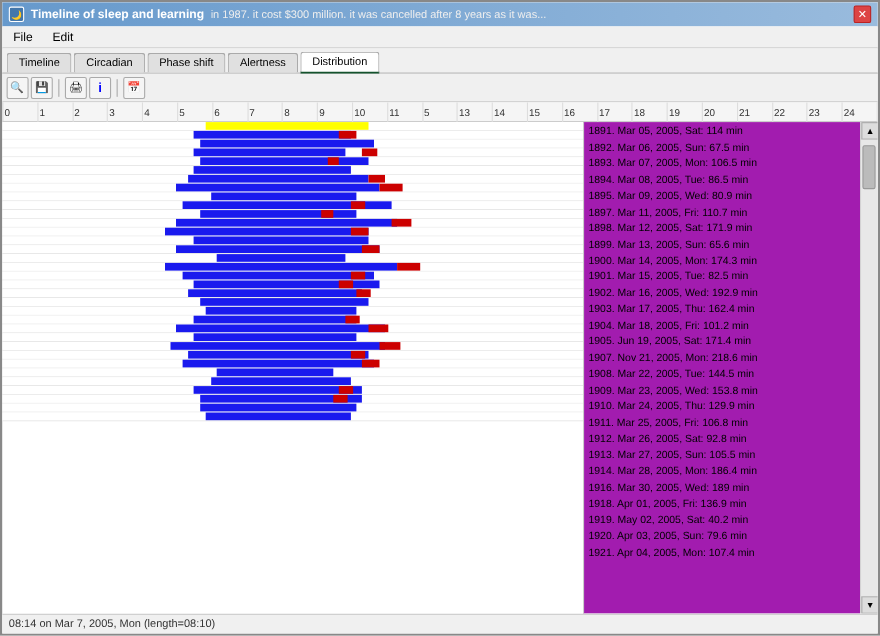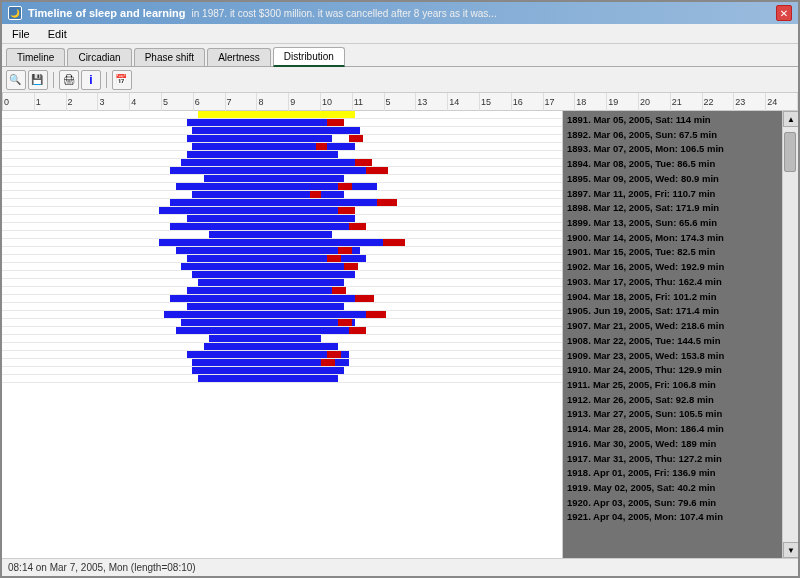--- a/index.html
+++ b/index.html
@@ -214,29 +214,28 @@
       position: absolute;
       height: 100%;
       top: 0;
     }
 
     .sleep-main { background: #1a1aee; }
     .sleep-nap  { background: #cc0000; }
     .sleep-highlight { background: #ffff00; }
 
     .sidebar-info {
-      width: 220px;
+      width: 252px;
       flex-shrink: 0;
       overflow-y: auto;
-      background: #737373;
+      background: #a21caf;
       border-left: 1px solid #ccc;
       font-size: 9.5px;
       line-height: 1.55;
       padding: 2px 4px;
-      font-weight: bold;
     }
 
     .info-line {
       white-space: nowrap;
       color: #000;
     }
 
     .scrollbar-area {
       width: 16px;
       background: #f0f0f0;
@@ -527,30 +526,29 @@
             <div class="info-line">1895. Mar 09, 2005, Wed: 80.9 min</div>
             <div class="info-line">1897. Mar 11, 2005, Fri: 110.7 min</div>
             <div class="info-line">1898. Mar 12, 2005, Sat: 171.9 min</div>
             <div class="info-line">1899. Mar 13, 2005, Sun: 65.6 min</div>
             <div class="info-line">1900. Mar 14, 2005, Mon: 174.3 min</div>
             <div class="info-line">1901. Mar 15, 2005, Tue: 82.5 min</div>
             <div class="info-line">1902. Mar 16, 2005, Wed: 192.9 min</div>
             <div class="info-line">1903. Mar 17, 2005, Thu: 162.4 min</div>
             <div class="info-line">1904. Mar 18, 2005, Fri: 101.2 min</div>
             <div class="info-line">1905. Jun 19, 2005, Sat: 171.4 min</div>
-            <div class="info-line">1907. Mar 21, 2005, Wed: 218.6 min</div>
+            <div class="info-line">1907. Nov 21, 2005, Mon: 218.6 min</div>
             <div class="info-line">1908. Mar 22, 2005, Tue: 144.5 min</div>
             <div class="info-line">1909. Mar 23, 2005, Wed: 153.8 min</div>
             <div class="info-line">1910. Mar 24, 2005, Thu: 129.9 min</div>
             <div class="info-line">1911. Mar 25, 2005, Fri: 106.8 min</div>
             <div class="info-line">1912. Mar 26, 2005, Sat: 92.8 min</div>
             <div class="info-line">1913. Mar 27, 2005, Sun: 105.5 min</div>
             <div class="info-line">1914. Mar 28, 2005, Mon: 186.4 min</div>
             <div class="info-line">1916. Mar 30, 2005, Wed: 189 min</div>
-            <div class="info-line">1917. Mar 31, 2005, Thu: 127.2 min</div>
             <div class="info-line">1918. Apr 01, 2005, Fri: 136.9 min</div>
             <div class="info-line">1919. May 02, 2005, Sat: 40.2 min</div>
             <div class="info-line">1920. Apr 03, 2005, Sun: 79.6 min</div>
             <div class="info-line">1921. Apr 04, 2005, Mon: 107.4 min</div>
           </div>
         <div class="scrollbar-area">
           <div class="scroll-btn">▲</div>
           <div class="scroll-track">
             <div class="scroll-thumb"></div>
           </div>

